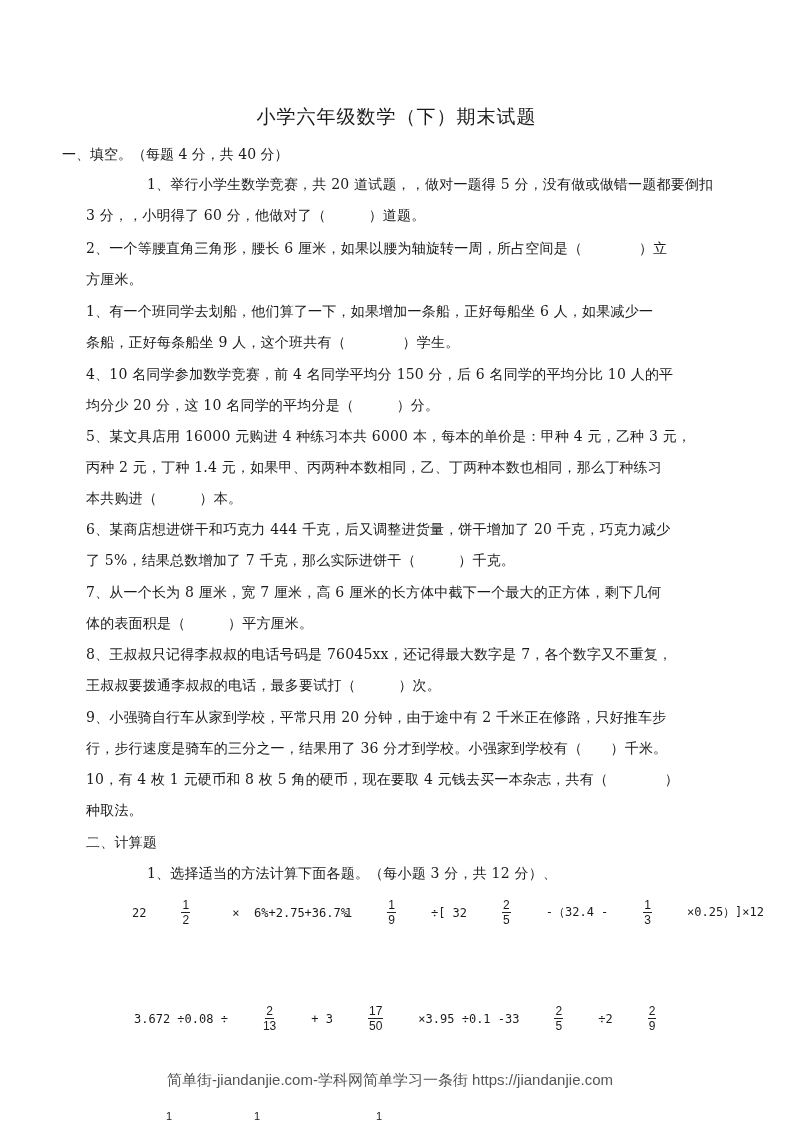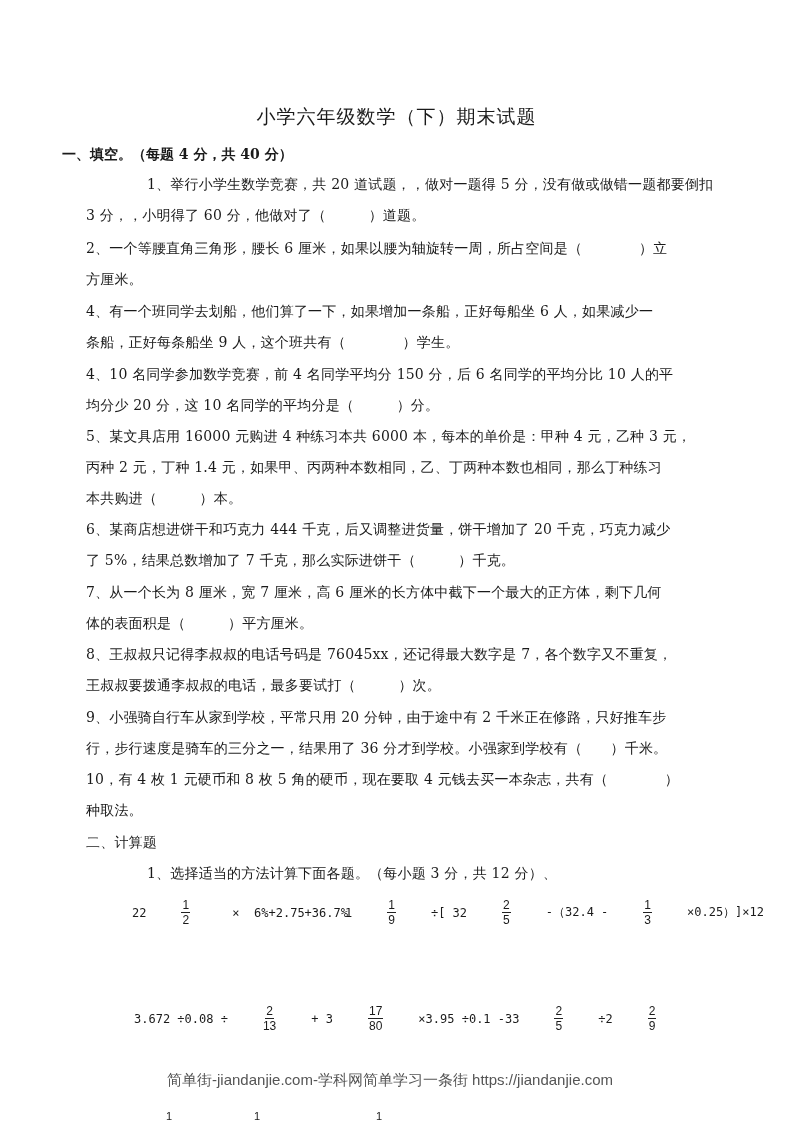--- a/index.html
+++ b/index.html
@@ -1,20 +1,20 @@
 <!DOCTYPE html>
 <html><head>
   <meta charset="utf-8">
   <style>
     html, body { margin: 0; padding: 0; background: #ffffff; }
     body { width: 793px; height: 1122px; position: relative; overflow: hidden;
            font-family: "DejaVu Serif", "Liberation Serif", serif; color: #1a1a1a; }
     .title { position: absolute; top: 104px; left: 0; width: 793px; text-align: center;
              font-size: 19px; letter-spacing: 1px; }
-    .sec { position: absolute; left: 62px; font-size: 14px; font-weight: bold; text-align: center; }
+    .sec { position: absolute; left: 62px; font-size: 14px; font-weight: normal; text-align: center; }
     .line { position: absolute; left: 86px; font-size: 14px; white-space: nowrap; letter-spacing: 0.2px; }
     .ind { left: 117px; margin-left: 30px; }
     .math { position: absolute; font-family: "DejaVu Sans Mono", "Liberation Mono", monospace;
             font-size: 12px; white-space: nowrap; display: flex; align-items: center; gap: 32px; }
     .frac { display: inline-flex; flex-direction: column; align-items: center; margin: 0 3px;
             font-family: "Liberation Sans", sans-serif; font-size: 12px; line-height: 14px; }
     .frac .num { border-bottom: 1px solid #222; padding: 0 1px; }
     .footer { position: absolute; top: 1071px; left: 0; width: 780px; text-align: center;
               font-family: "Liberation Sans", sans-serif; font-size: 15px; color: #555; }
     .stray { position: absolute; top: 1110px; font-family: "Liberation Sans", sans-serif; font-size: 11px; }
@@ -23,21 +23,21 @@
 <body>
 
 <div class="title">小学六年级数学（下）期末试题</div>
 
 <div class="sec" style="top:146px">一、填空。（每题 4 分，共 40 分）</div>
 
 <div class="line ind" style="top:176px">1、举行小学生数学竞赛，共 20 道试题，，做对一题得 5 分，没有做或做错一题都要倒扣</div>
 <div class="line" style="top:207px">3 分，，小明得了 60 分，他做对了（　　　）道题。</div>
 <div class="line" style="top:240px">2、一个等腰直角三角形，腰长 6 厘米，如果以腰为轴旋转一周，所占空间是（　　　　）立</div>
 <div class="line" style="top:271px">方厘米。</div>
-<div class="line" style="top:303px">4、有一个班同学去划船，他们算了一下，如果增加一条船，正好每船坐 6 人，如果减少一</div>
+<div class="line" style="top:303px">1、有一个班同学去划船，他们算了一下，如果增加一条船，正好每船坐 6 人，如果减少一</div>
 <div class="line" style="top:334px">条船，正好每条船坐 9 人，这个班共有（　　　　）学生。</div>
 <div class="line" style="top:366px">4、10 名同学参加数学竞赛，前 4  名同学平均分 150 分，后 6  名同学的平均分比 10 人的平</div>
 <div class="line" style="top:397px">均分少 20 分，这 10  名同学的平均分是（　　　）分。</div>
 <div class="line" style="top:428px">5、某文具店用 16000 元购进 4  种练习本共 6000 本，每本的单价是：甲种 4  元，乙种 3  元，</div>
 <div class="line" style="top:459px">丙种 2 元，丁种 1.4 元，如果甲、丙两种本数相同，乙、丁两种本数也相同，那么丁种练习</div>
 <div class="line" style="top:490px">本共购进（　　　）本。</div>
 <div class="line" style="top:521px">6、某商店想进饼干和巧克力 444 千克，后又调整进货量，饼干增加了 20 千克，巧克力减少</div>
 <div class="line" style="top:552px">了 5%，结果总数增加了 7  千克，那么实际进饼干（　　　）千克。</div>
 <div class="line" style="top:584px">7、从一个长为 8 厘米，宽 7 厘米，高 6 厘米的长方体中截下一个最大的正方体，剩下几何</div>
 <div class="line" style="top:615px">体的表面积是（　　　）平方厘米。</div>
@@ -81,21 +81,21 @@
 
 <div class="math" style="top:1004px; left:134px">
   <span>3.672 ÷0.08 ÷</span>
   <span class="frac">
     <span class="num">2</span>
     <span>13</span>
   </span>
   <span>+ 3</span>
   <span class="frac">
     <span class="num">17</span>
-    <span>80</span>
+    <span>50</span>
   </span>
   <span>×3.95 ÷0.1 -33</span>
   <span class="frac">
     <span class="num">2</span>
     <span>5</span>
   </span>
   <span>÷2</span>
   <span class="frac">
     <span class="num">2</span>
     <span>9</span>

